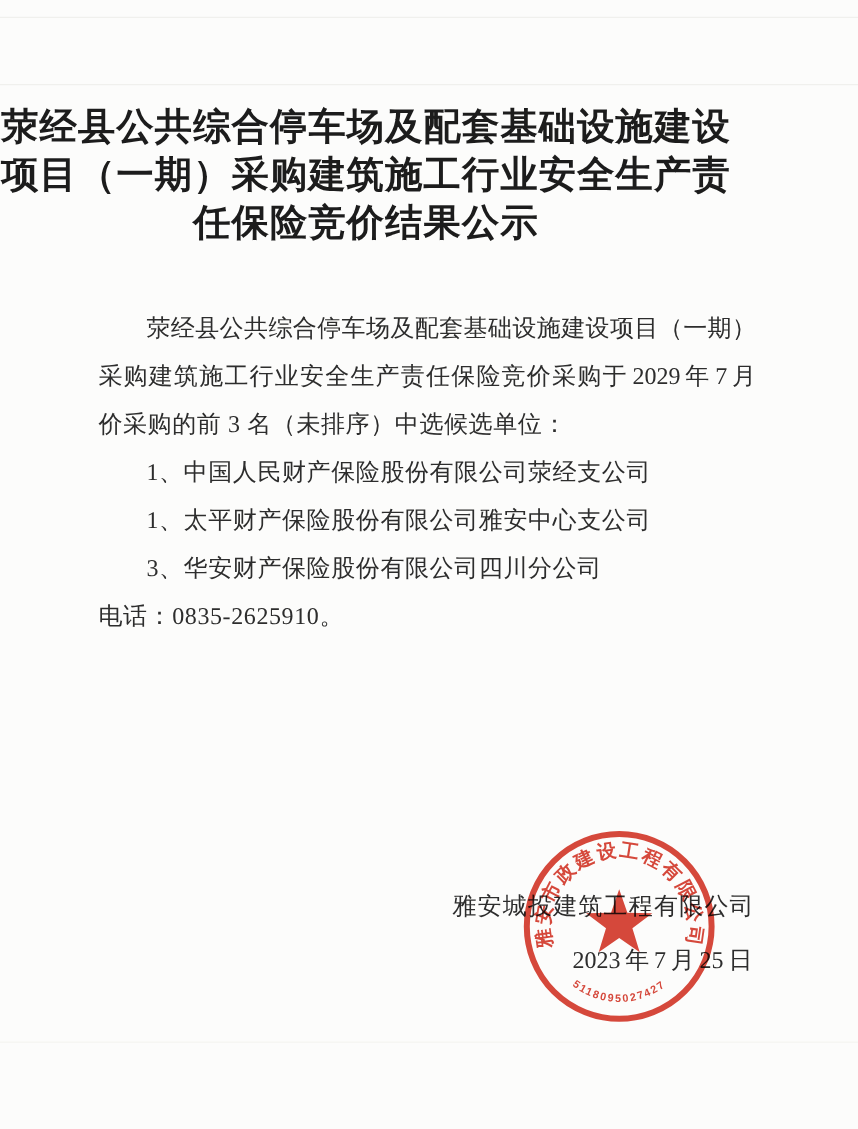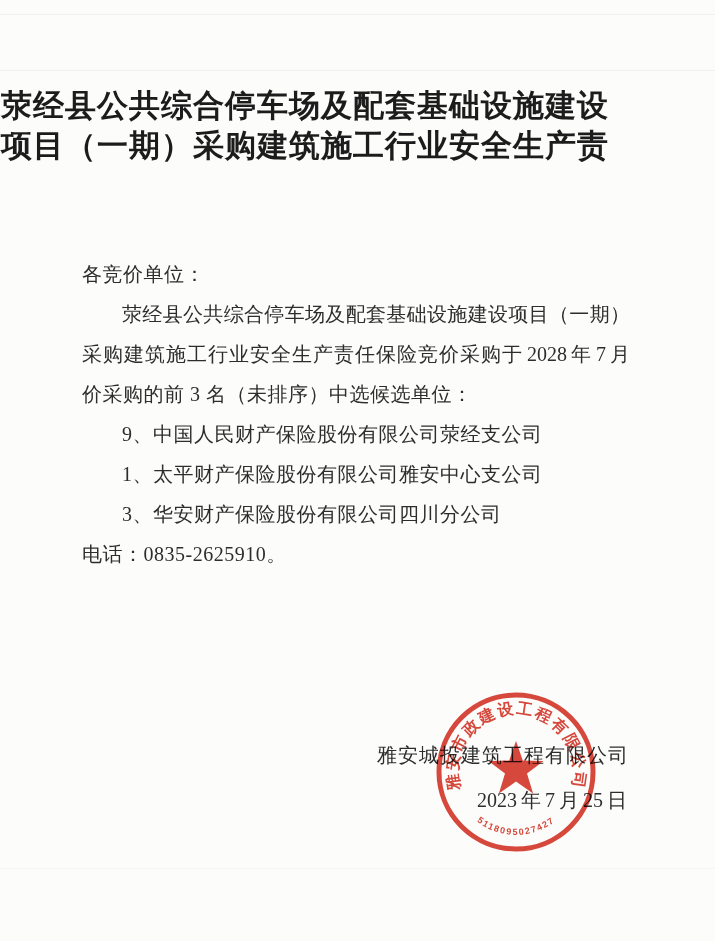--- a/index.html
+++ b/index.html
@@ -89,28 +89,28 @@
 
 <div class="page">
 
   <div class="scanline s1"></div>
   <div class="scanline s2"></div>
   <div class="scanline s3"></div>
 
   <div class="doc-title">
     <div>荥经县公共综合停车场及配套基础设施建设</div>
     <div>项目（一期）采购建筑施工行业安全生产责</div>
+    <div>任保险竞价结果公示</div>
   </div>
 
   <div class="body-text">
-    <div class="line">各竞价单位：</div>
     <div class="line indent fill">荥经县公共综合停车场及配套基础设施建设项目（一期）</div>
-    <div class="line fill">采购建筑施工行业安全生产责任保险竞价采购于 2028 年 7 月</div>
+    <div class="line fill">采购建筑施工行业安全生产责任保险竞价采购于 2029 年 7 月</div>
     <div class="line">价采购的前 3 名（未排序）中选候选单位：</div>
-    <div class="line indent">9、中国人民财产保险股份有限公司荥经支公司</div>
+    <div class="line indent">1、中国人民财产保险股份有限公司荥经支公司</div>
     <div class="line indent">1、太平财产保险股份有限公司雅安中心支公司</div>
     <div class="line indent">3、华安财产保险股份有限公司四川分公司</div>
     <div class="line">电话：0835-2625910。</div>
   </div>
 
   <div class="signature">雅安城投建筑工程有限公司</div>
   <div class="sign-date">2023 年 7 月 25 日</div>
 
   <div class="seal">
     <svg viewBox="0 0 166 166" xmlns="http://www.w3.org/2000/svg">

